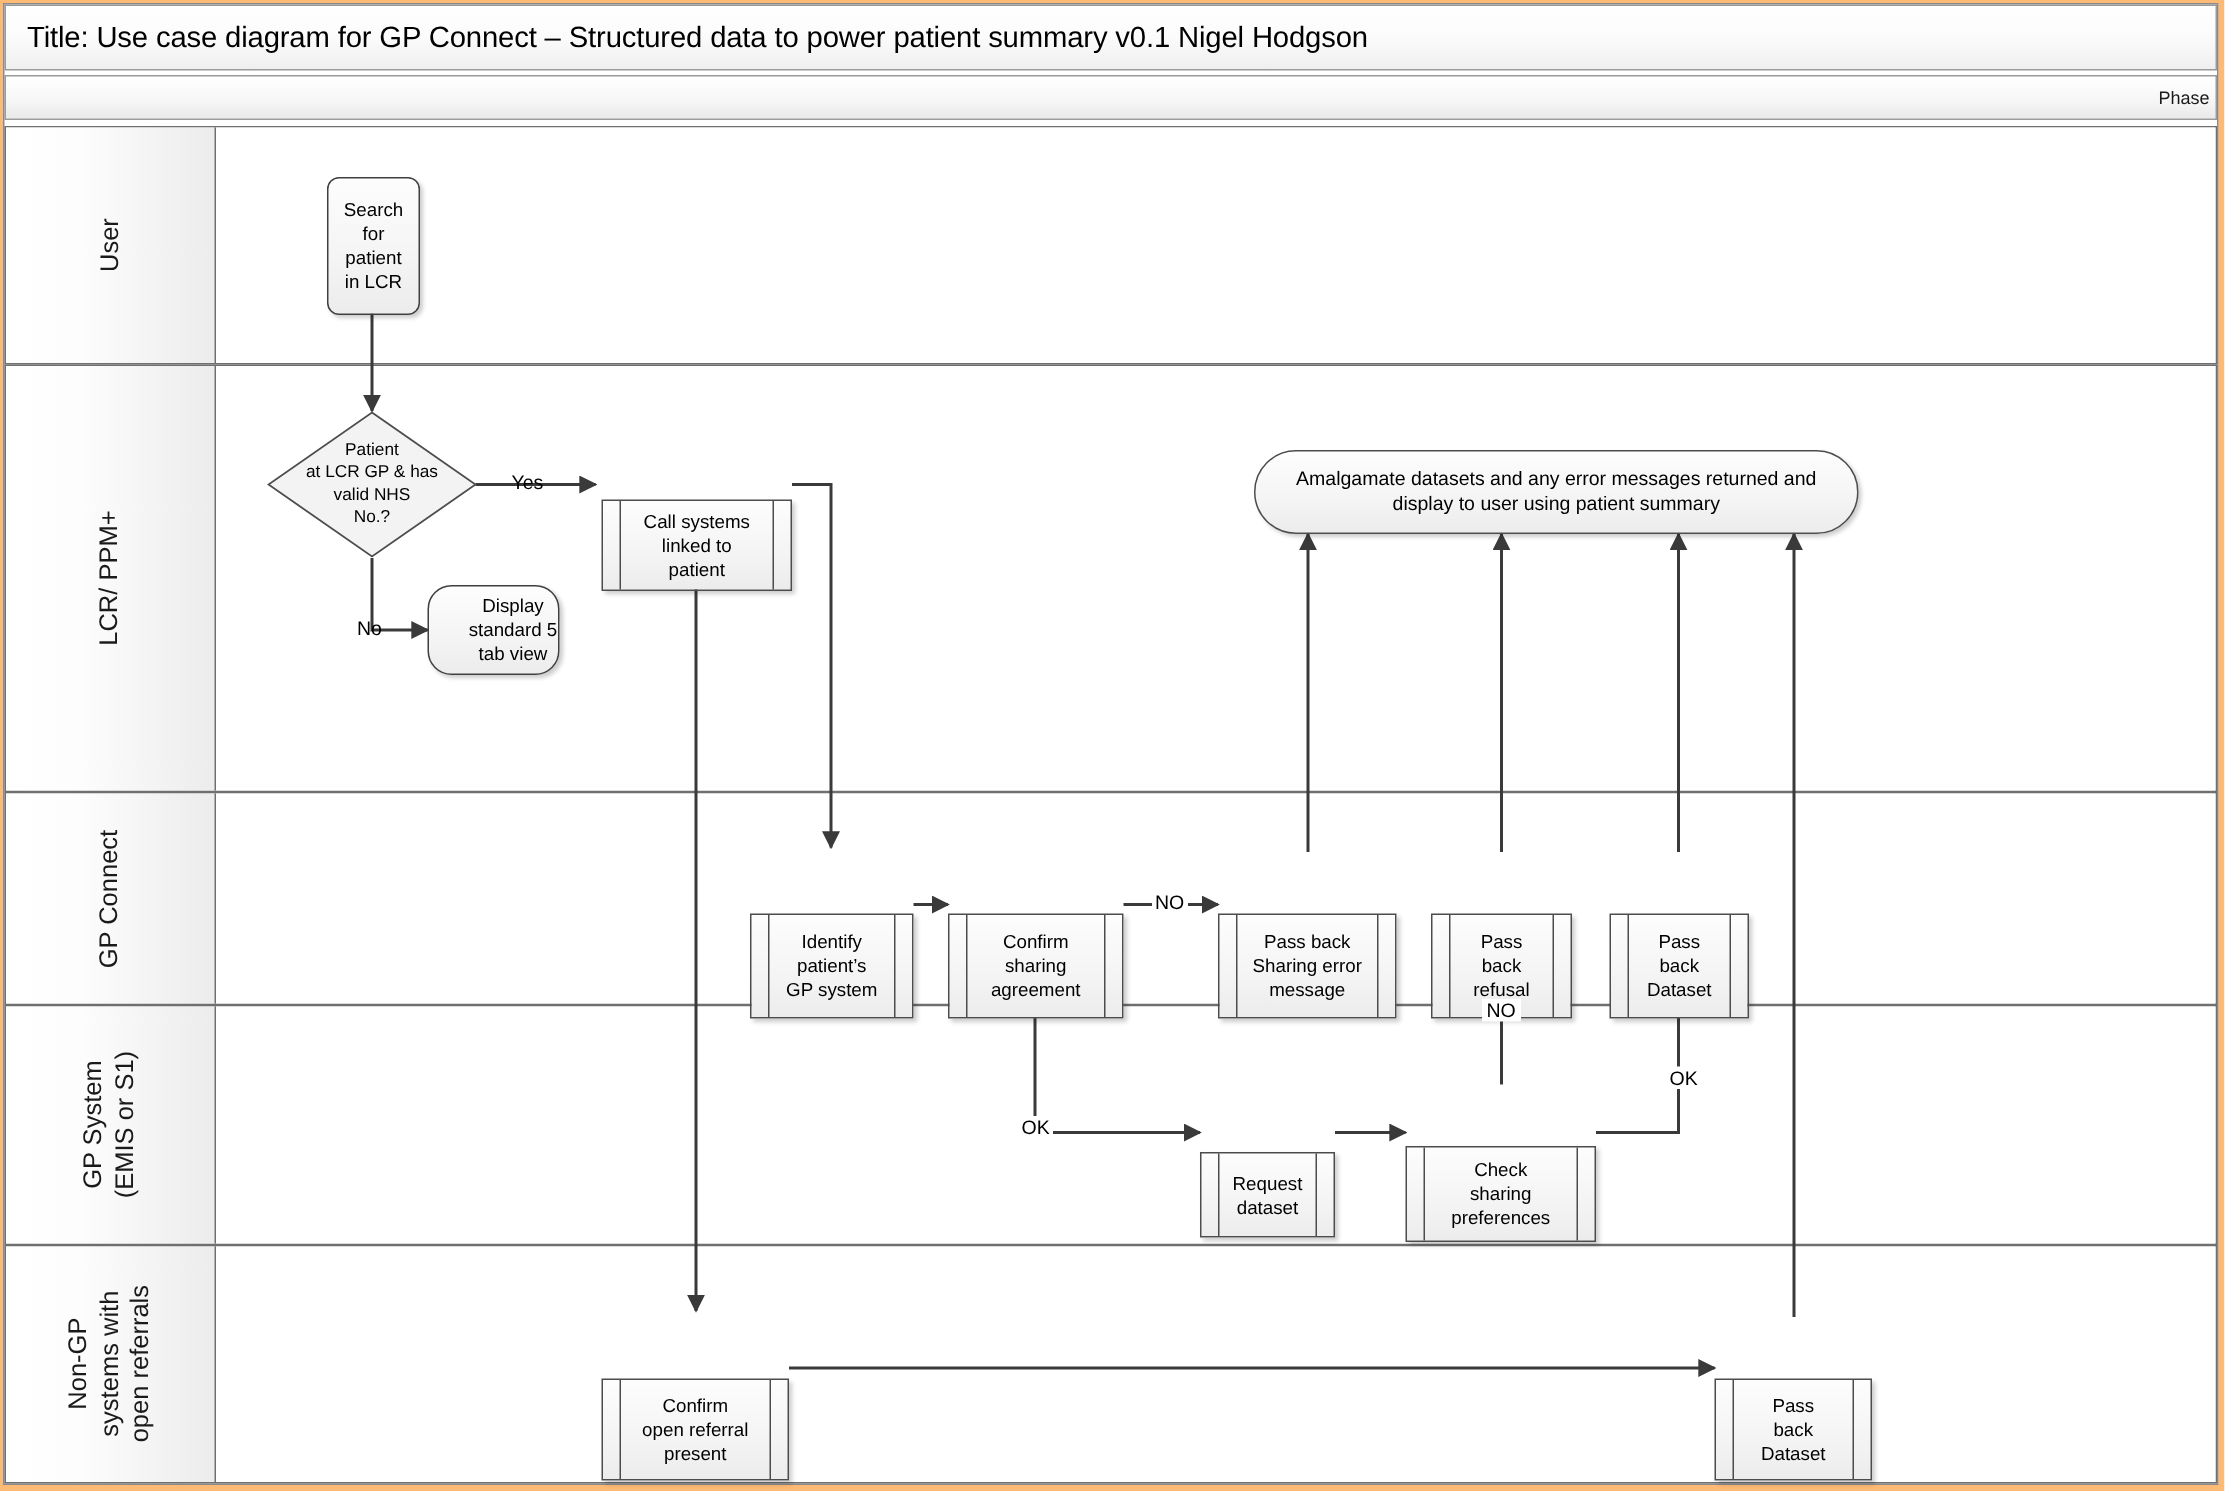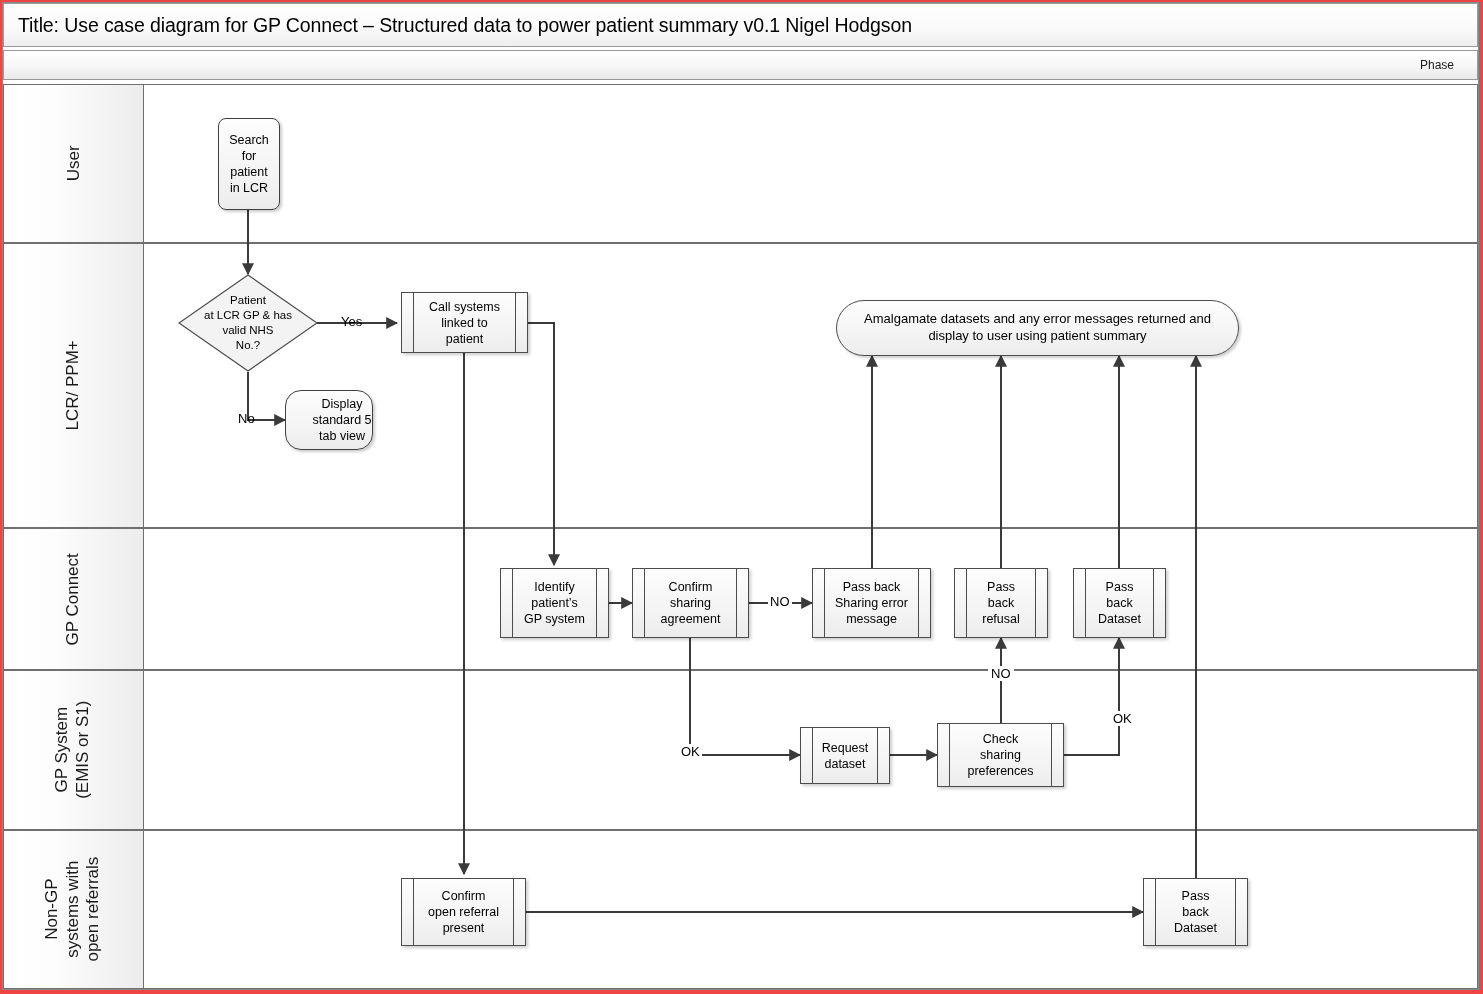--- a/index.html
+++ b/index.html
@@ -10,21 +10,21 @@
   }
   body {
     font-family: "Liberation Sans", sans-serif;
     -webkit-font-smoothing: antialiased;
   }
   #page {
     position: relative;
     width: 1483px;
     height: 994px;
     overflow: hidden;
-    background: #ef4444;
+    background: #fdba74;
   }
 
   
   .frame {
     position: absolute;
     left: 2px;
     top: 2px;
     width: 1477px;
     height: 988px;
     border: 1px solid #8a8a8a;
@@ -61,21 +61,21 @@
     width: 1475px;
     height: 30px;
     box-sizing: border-box;
     border: 1px solid #9a9a9a;
     background: linear-gradient(to bottom, #ffffff 0%, #f7f7f7 55%, #e9e9e9 100%);
     display: flex;
     align-items: center;
     justify-content: flex-end;
   }
   .phase-band .phase-text {
-    padding-right: 23px;
+    padding-right: 4px;
     font-size: 12px;
     color: #1a1a1a;
   }
 
   
   .lanes {
     position: absolute;
     left: 3px;
     top: 84px;
     width: 1475px;
@@ -147,21 +147,21 @@
   }
 
   
   .node.rounded {
     border-radius: 14px;
     border: 1px solid #3f3f3f;
   }
   .node.pill { border-radius: 24px; }
 
   
-  .node.proc { position: absolute; }
+  .node.proc { position: absolute; margin-top: 41px; }
   .node.proc::before,
   .node.proc::after {
     content: "";
     position: absolute;
     top: 0;
     bottom: 0;
     width: 1px;
     background: #4c4c4c;
   }
   .node.proc::before { left: 11px; }

